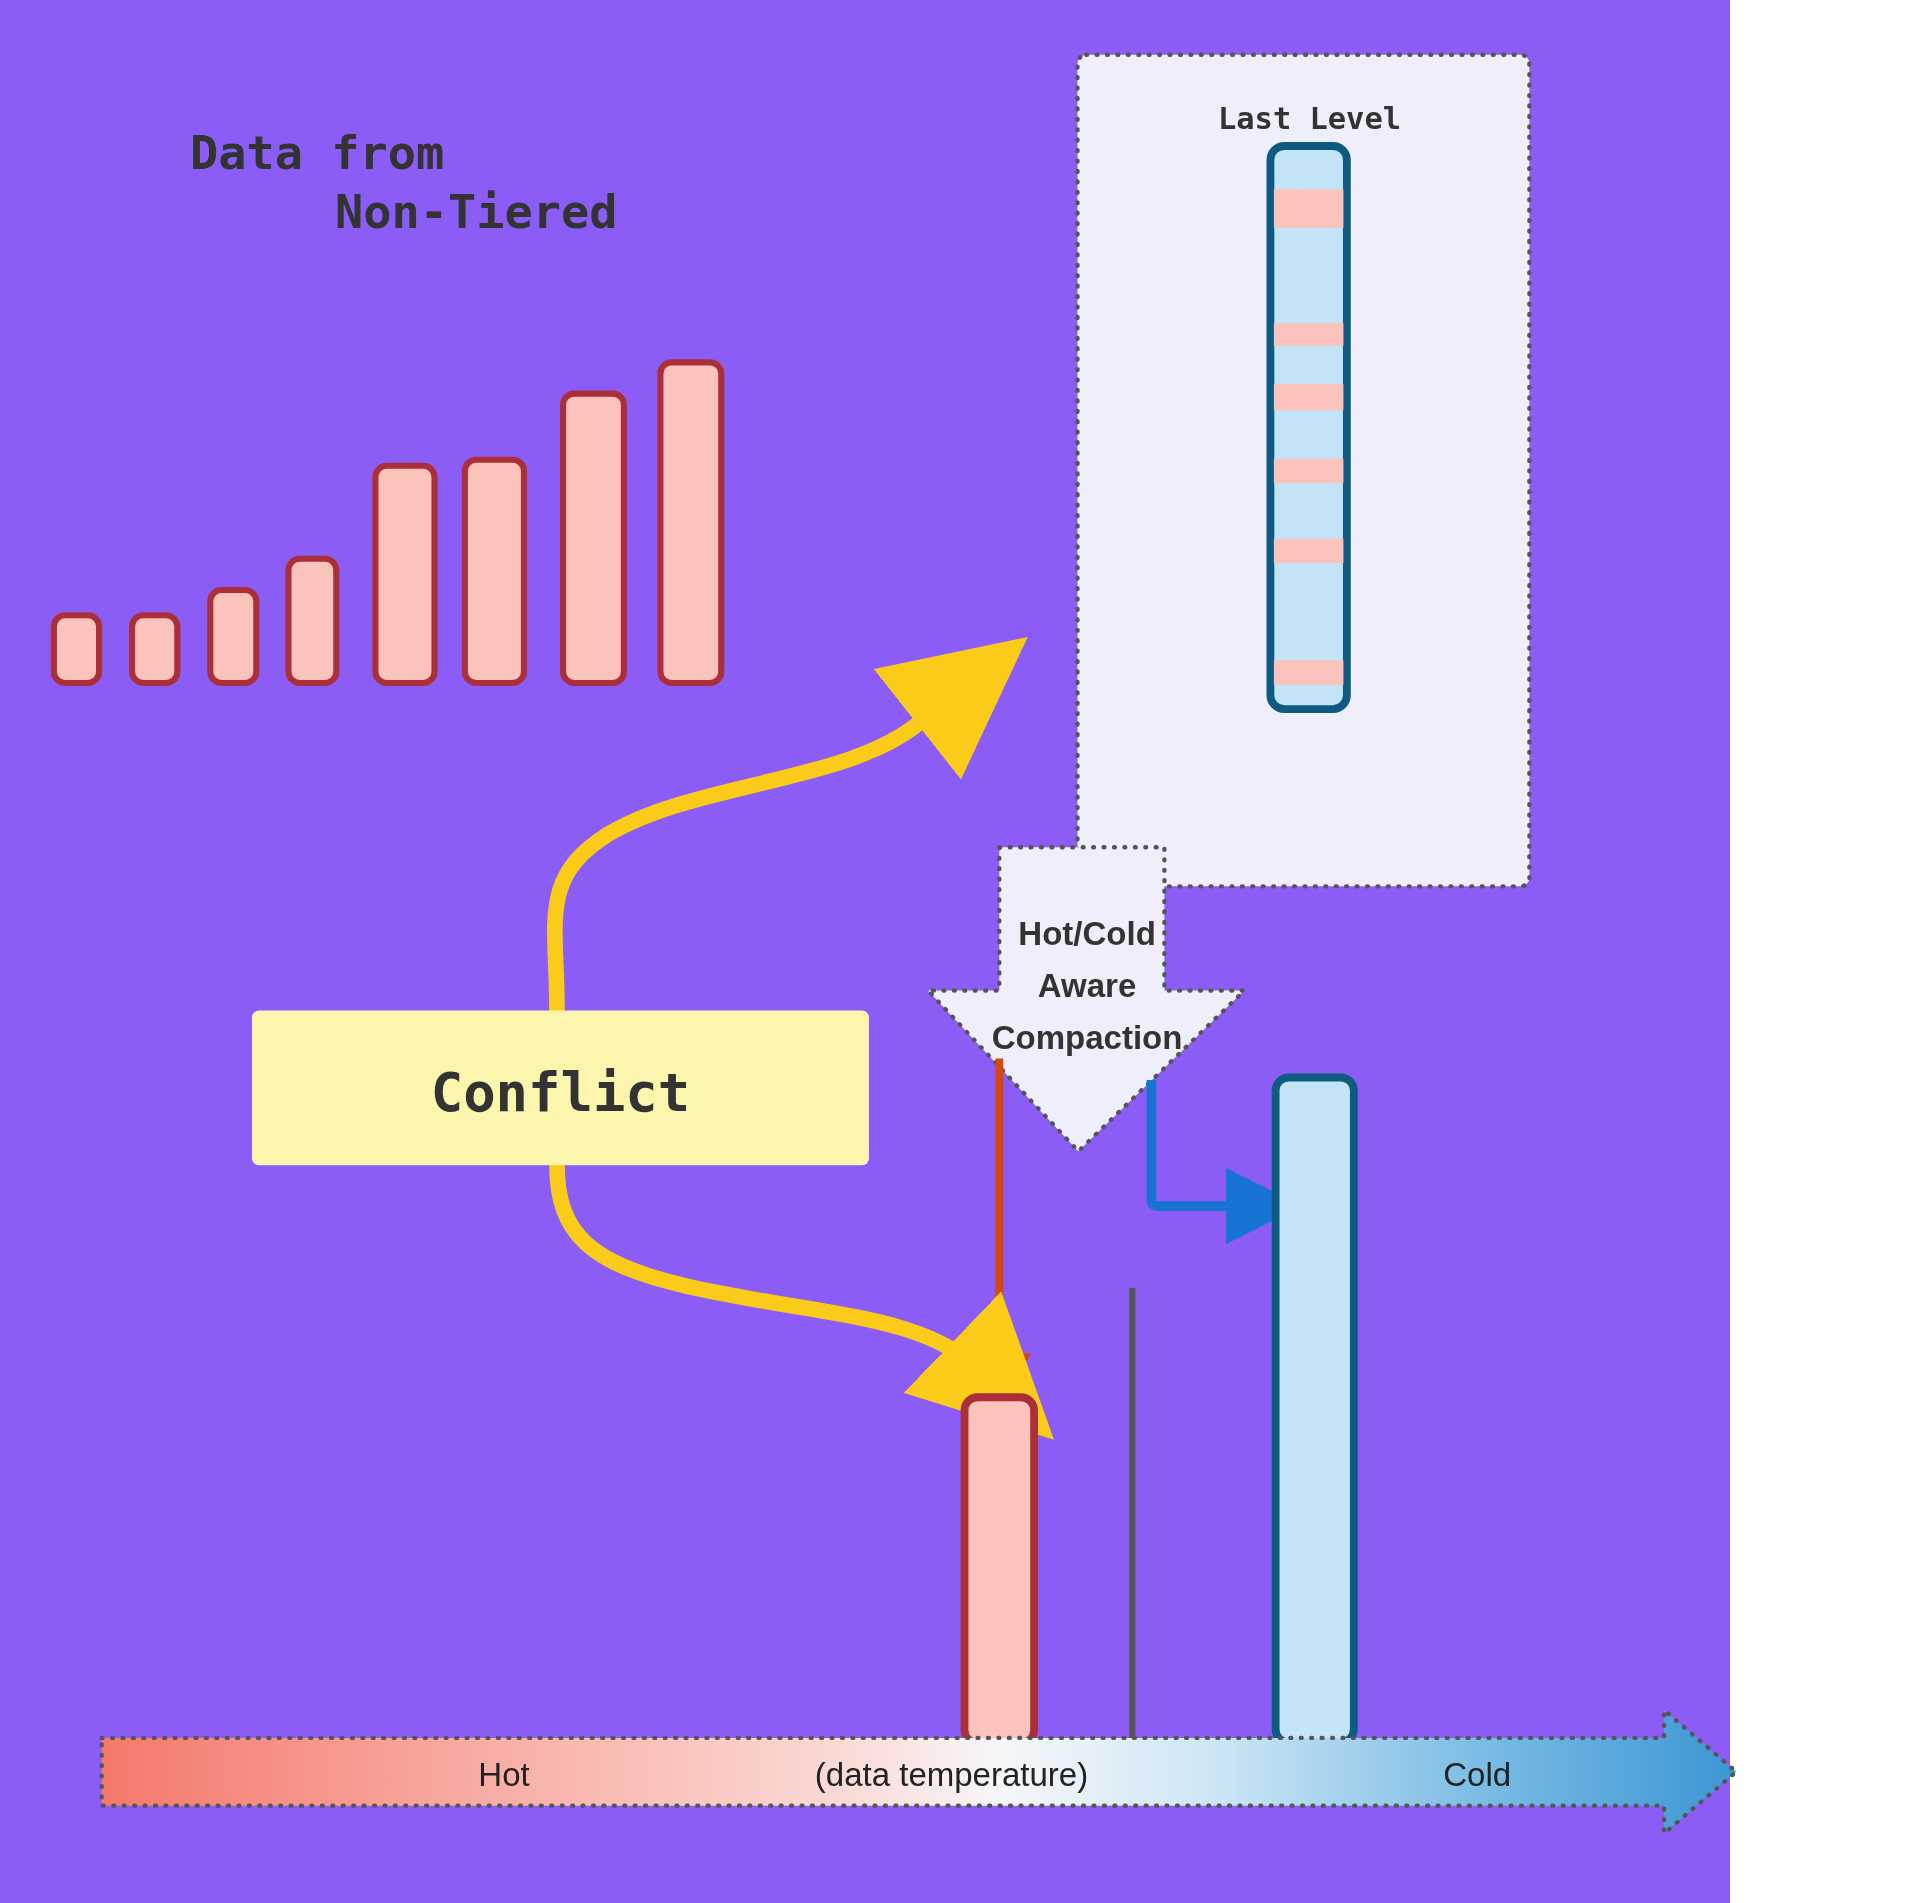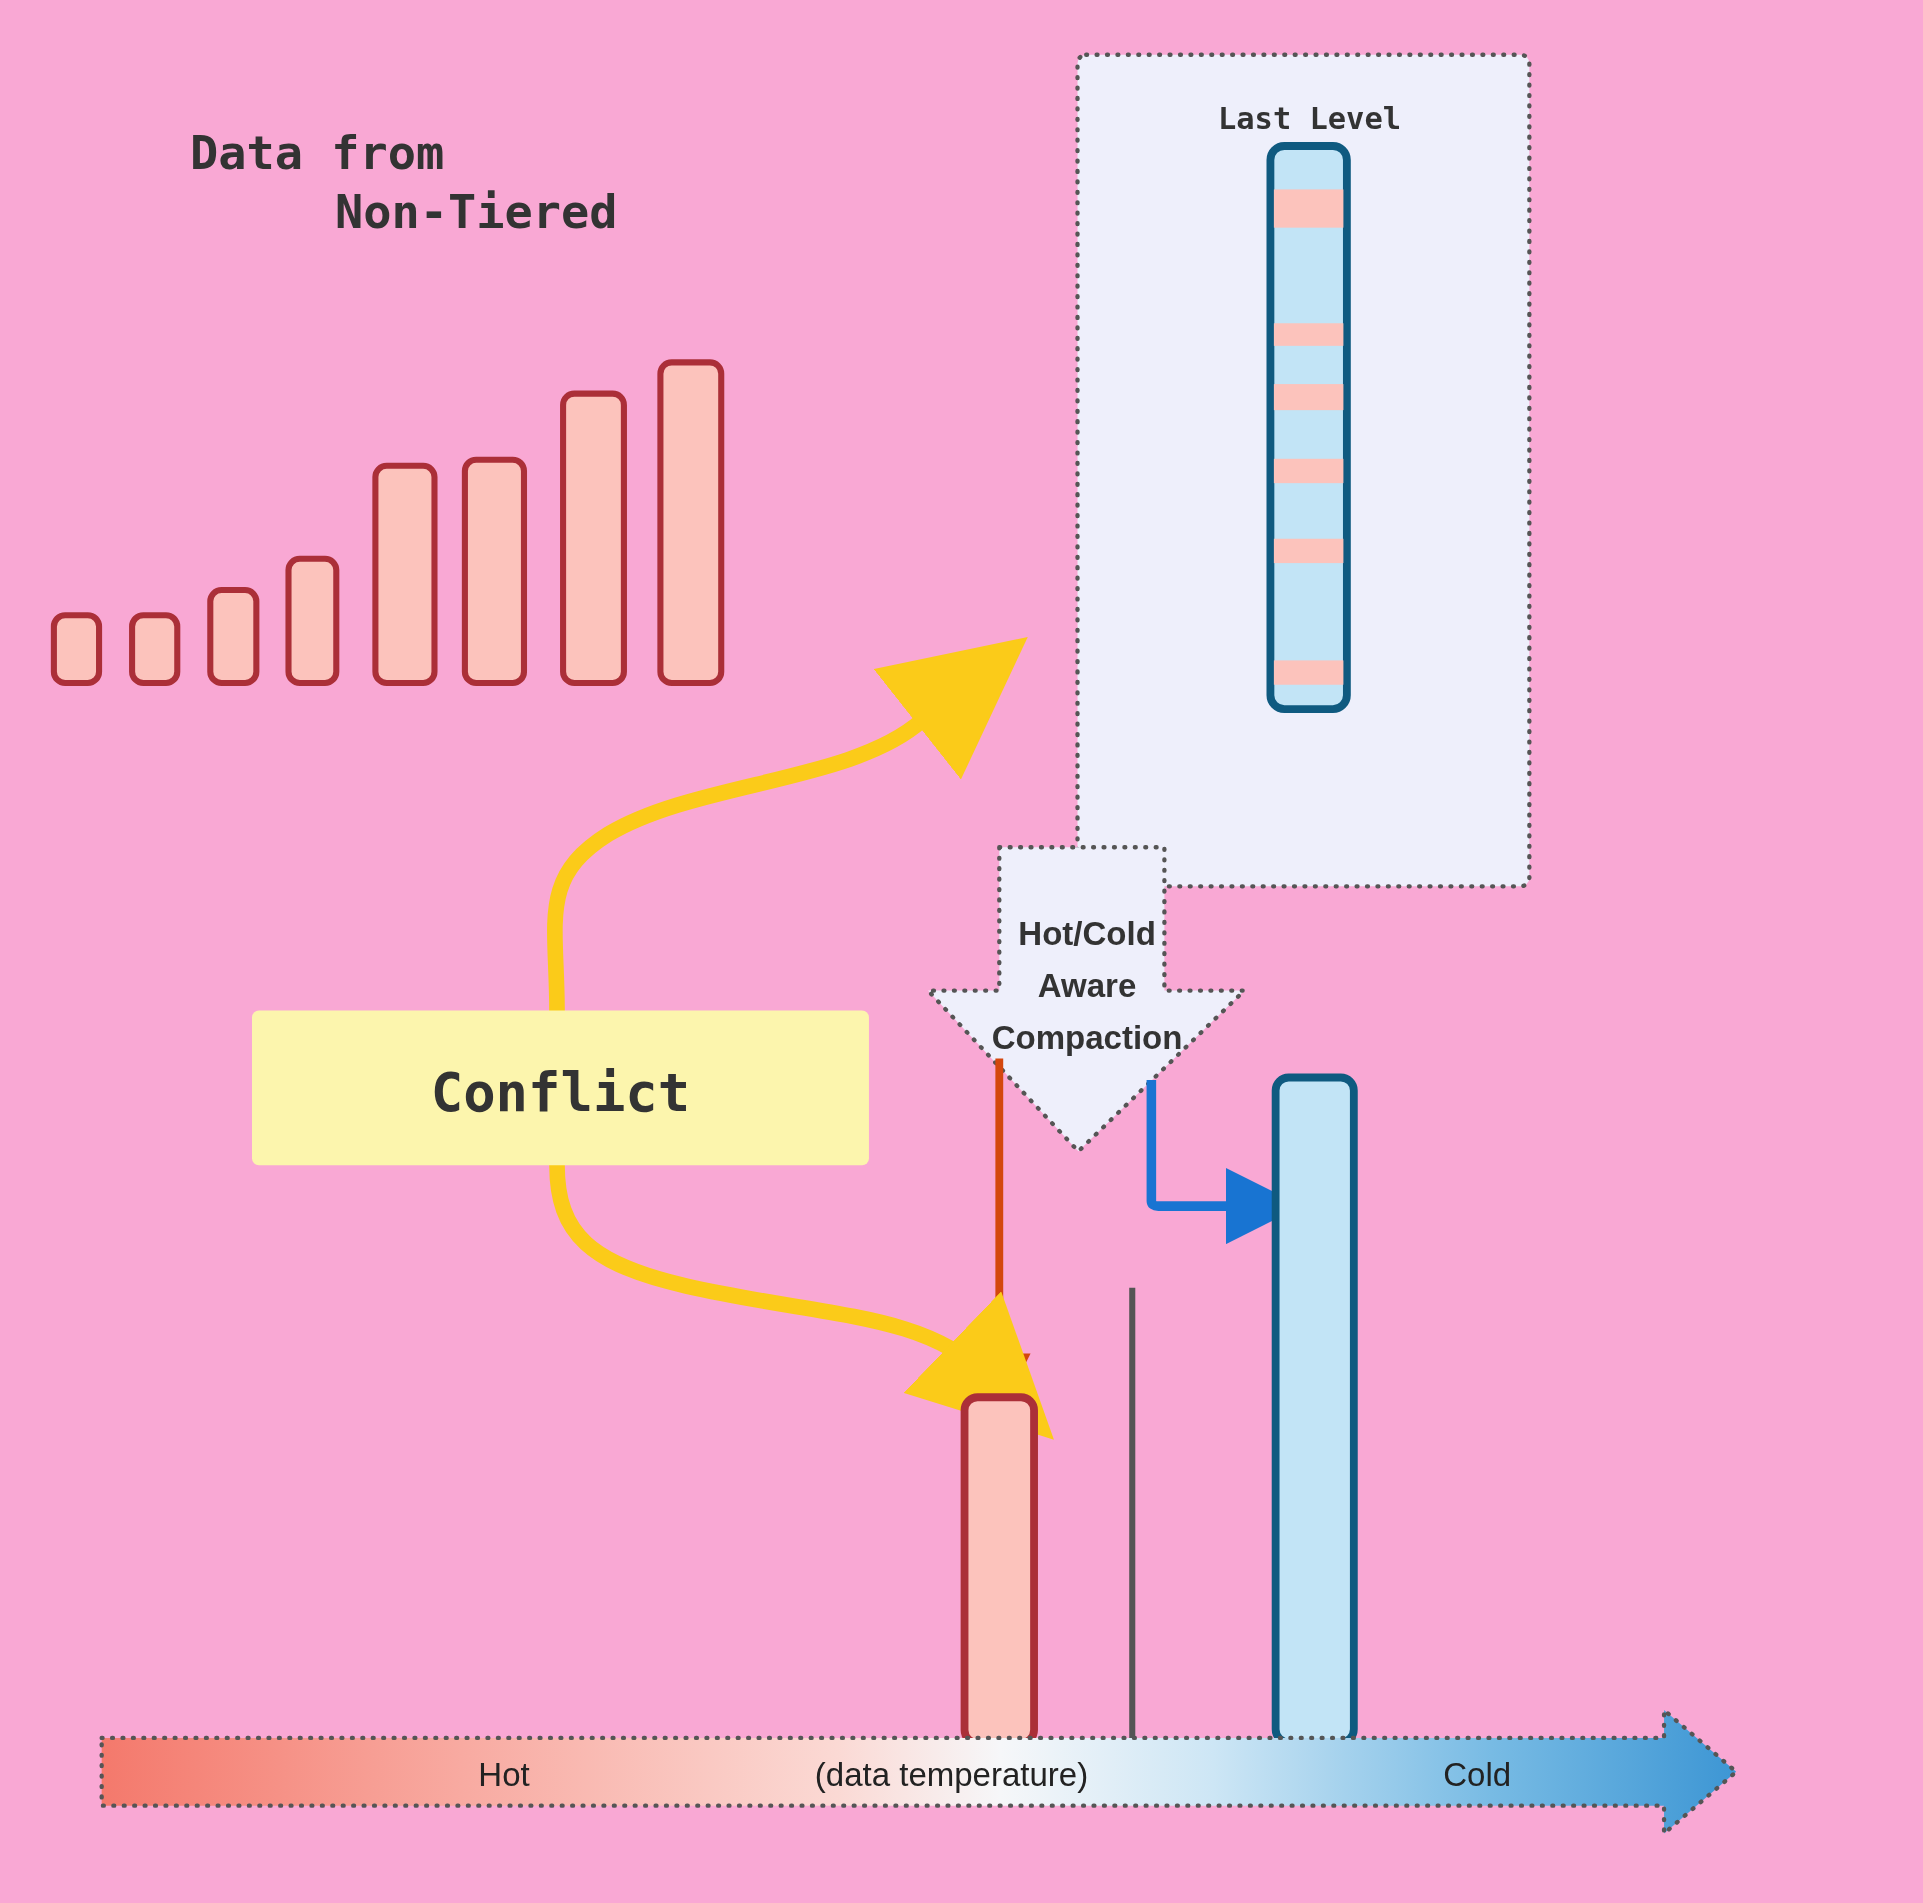--- a/index.html
+++ b/index.html
@@ -8,23 +8,23 @@
     background: #ffffff;
   }
   body {
     width: 1923px;
     height: 1903px;
     font-family: "Liberation Sans", sans-serif;
     overflow: hidden;
   }
   #stage {
     position: relative;
-    width: 1923px;
+    width: 1730px;
     height: 1903px;
-    background: #f9a8d4;
+    background: #8b5cf6;
   }
   svg.layer {
     position: absolute;
     top: 0;
     left: 0;
     width: 1923px;
     height: 1903px;
   }
   .mono-title {
     font-family: "DejaVu Sans Mono", "Liberation Mono", monospace;

